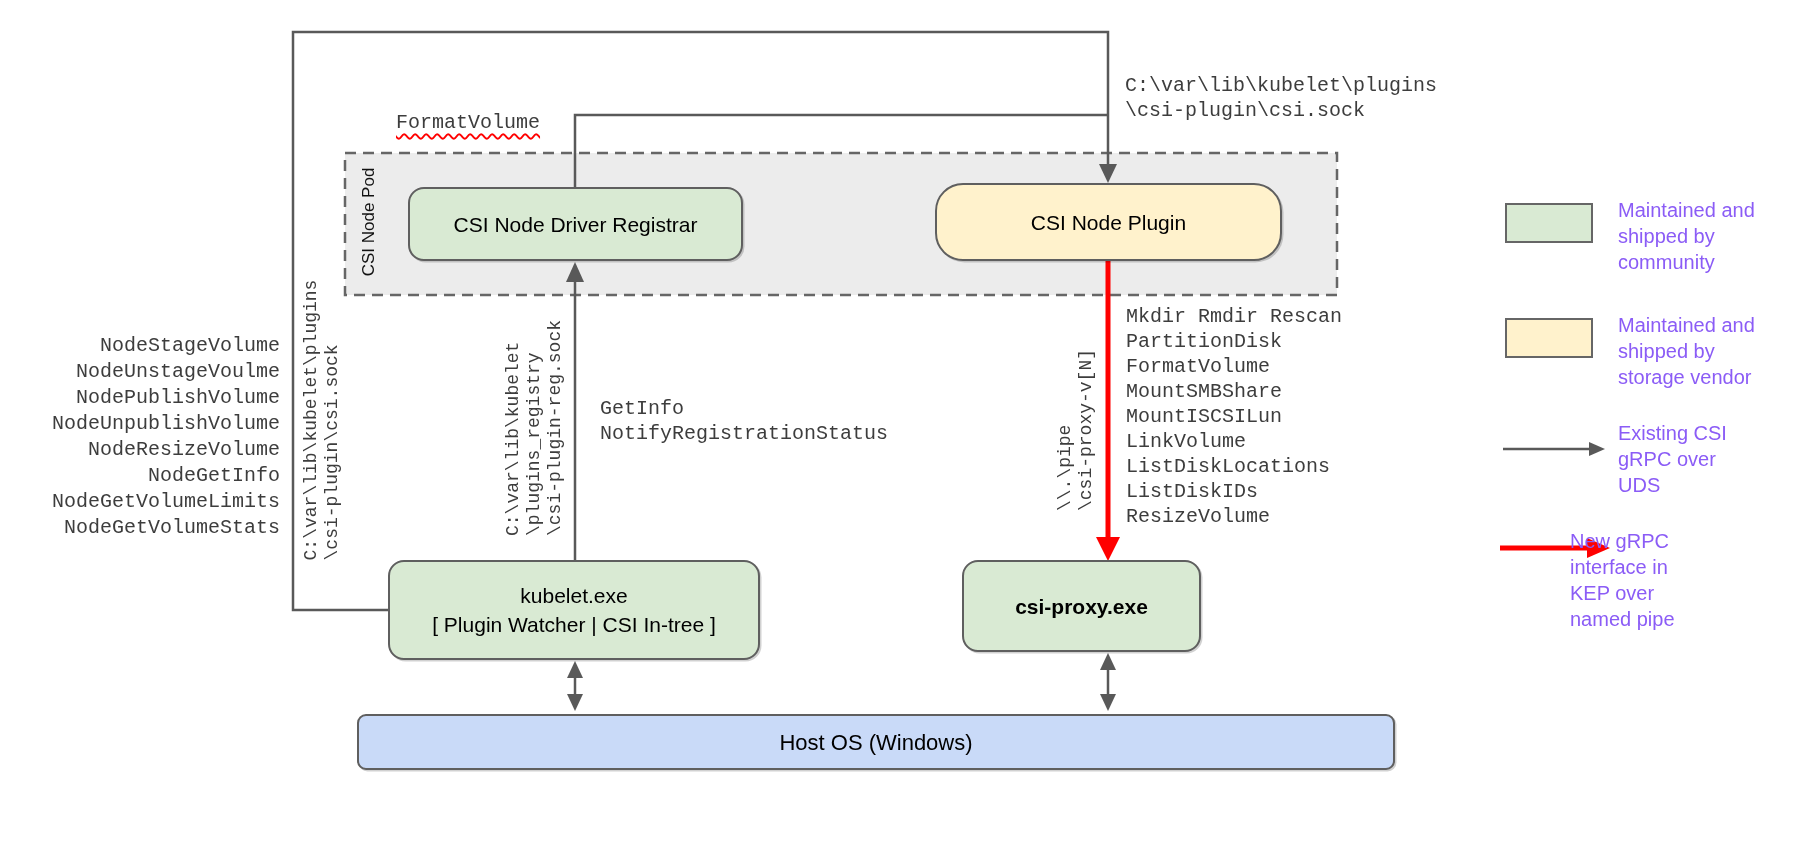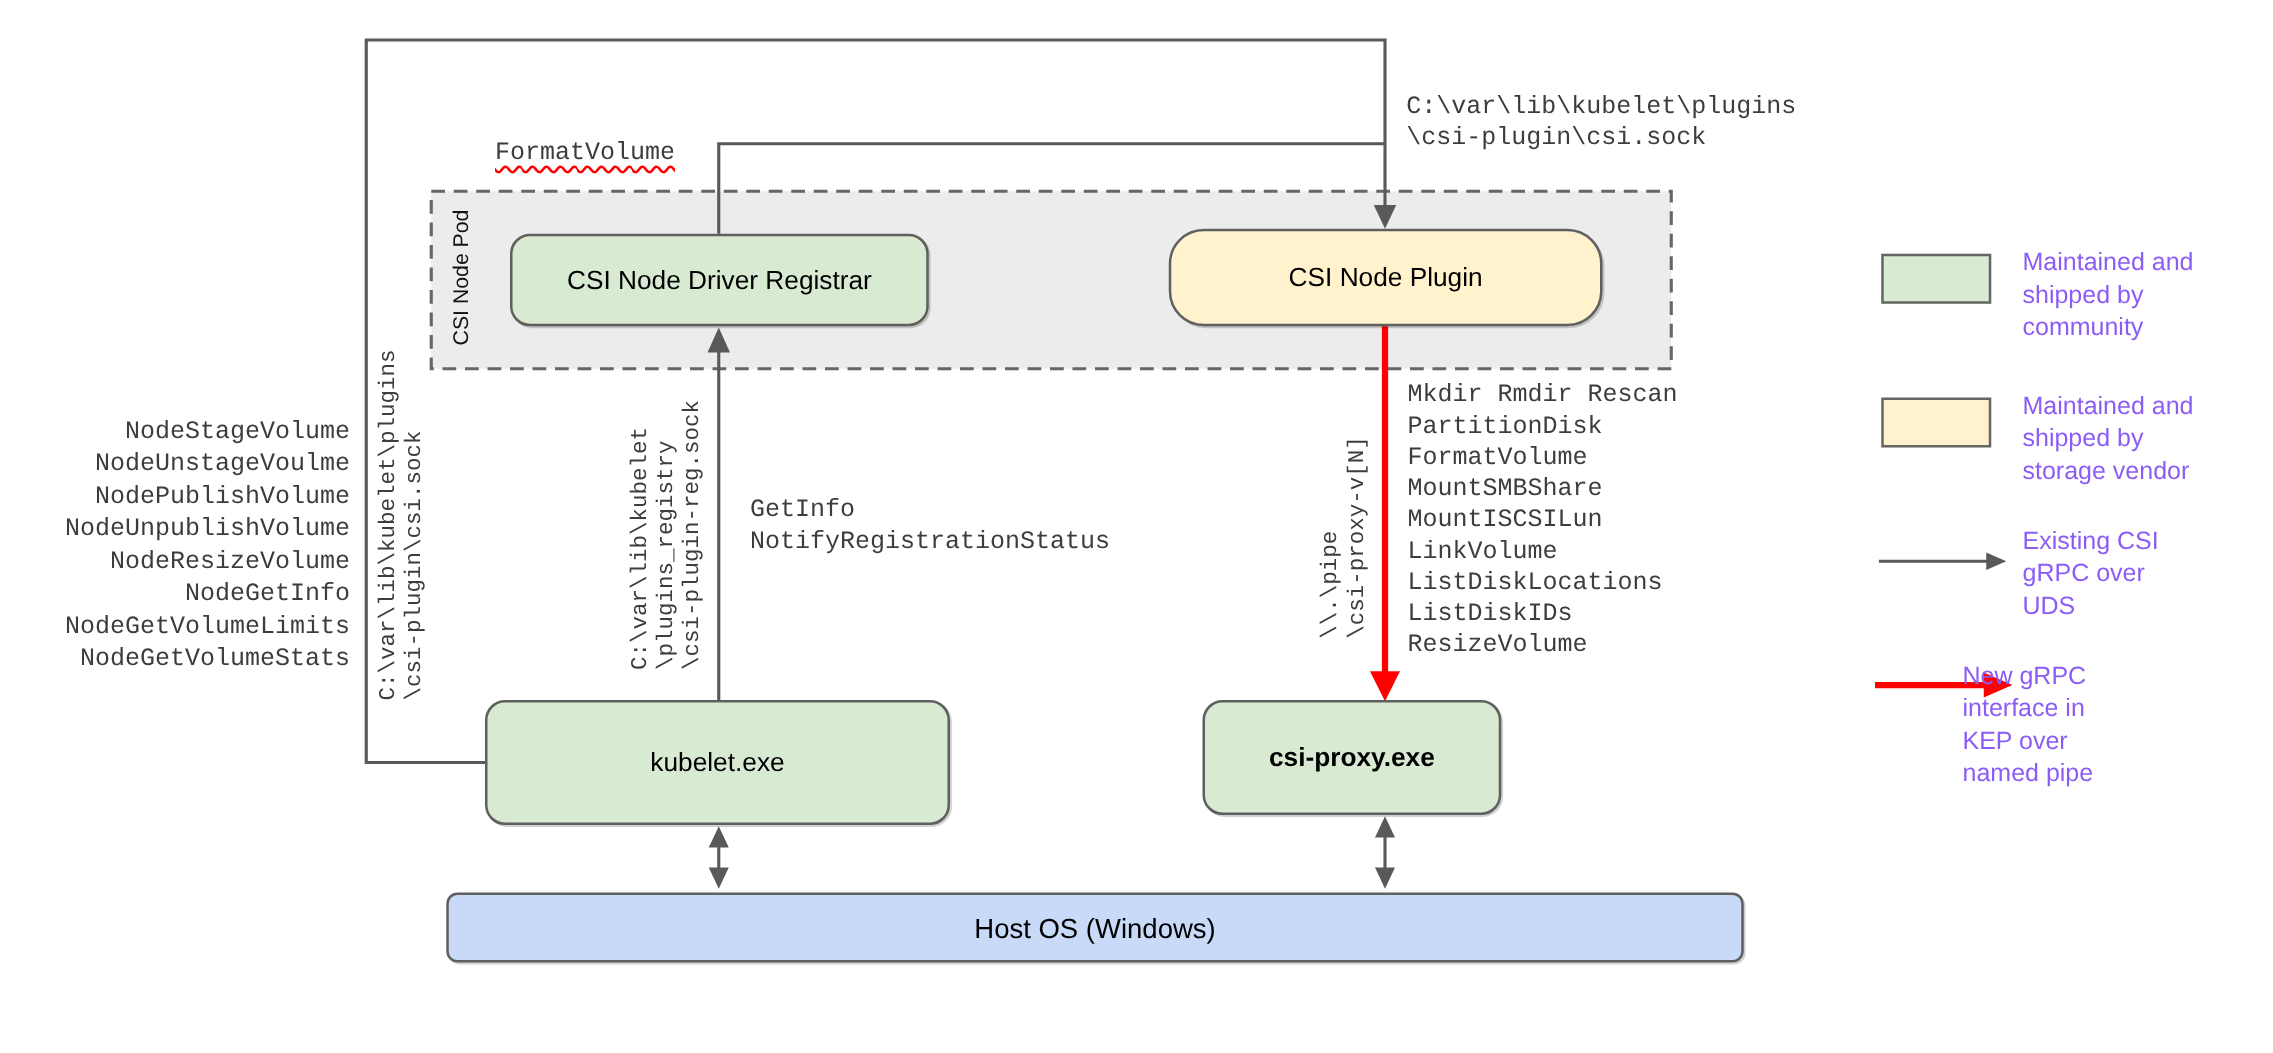--- a/index.html
+++ b/index.html
@@ -82,20 +82,21 @@
   <div class="box green" style="left:408px;top:187px;width:335px;height:74px;">
     <span>CSI Node Driver Registrar</span>
   </div>
 
   <div class="box yellow" style="left:935px;top:183px;width:347px;height:78px;">
     <span>CSI Node Plugin</span>
   </div>
 
   <div class="box green" style="left:388px;top:560px;width:372px;height:100px;flex-direction:column;">
     <span>kubelet.exe</span>
+    <span>[ Plugin Watcher | CSI In-tree ]</span>
   </div>
 
   <div class="box green" style="left:962px;top:560px;width:239px;height:92px;font-weight:bold;">
     <span>csi-proxy.exe</span>
   </div>
 
   <div class="box blue" style="left:357px;top:714px;width:1038px;height:56px;">
     <span>Host OS (Windows)</span>
   </div>
 

